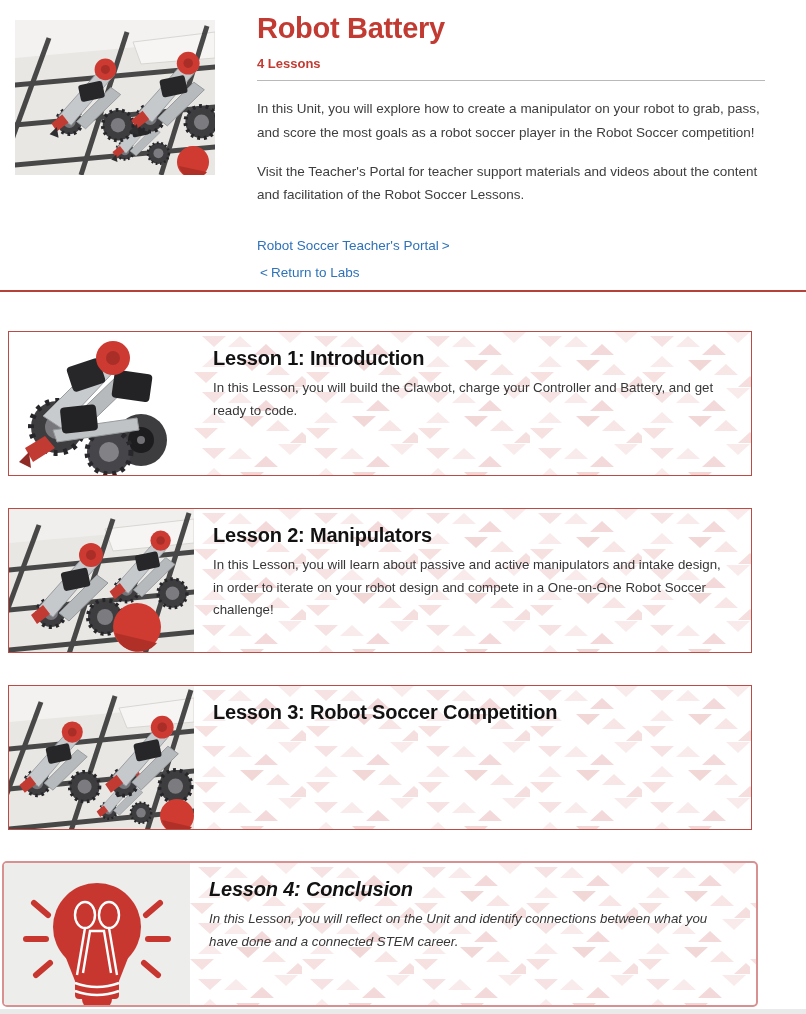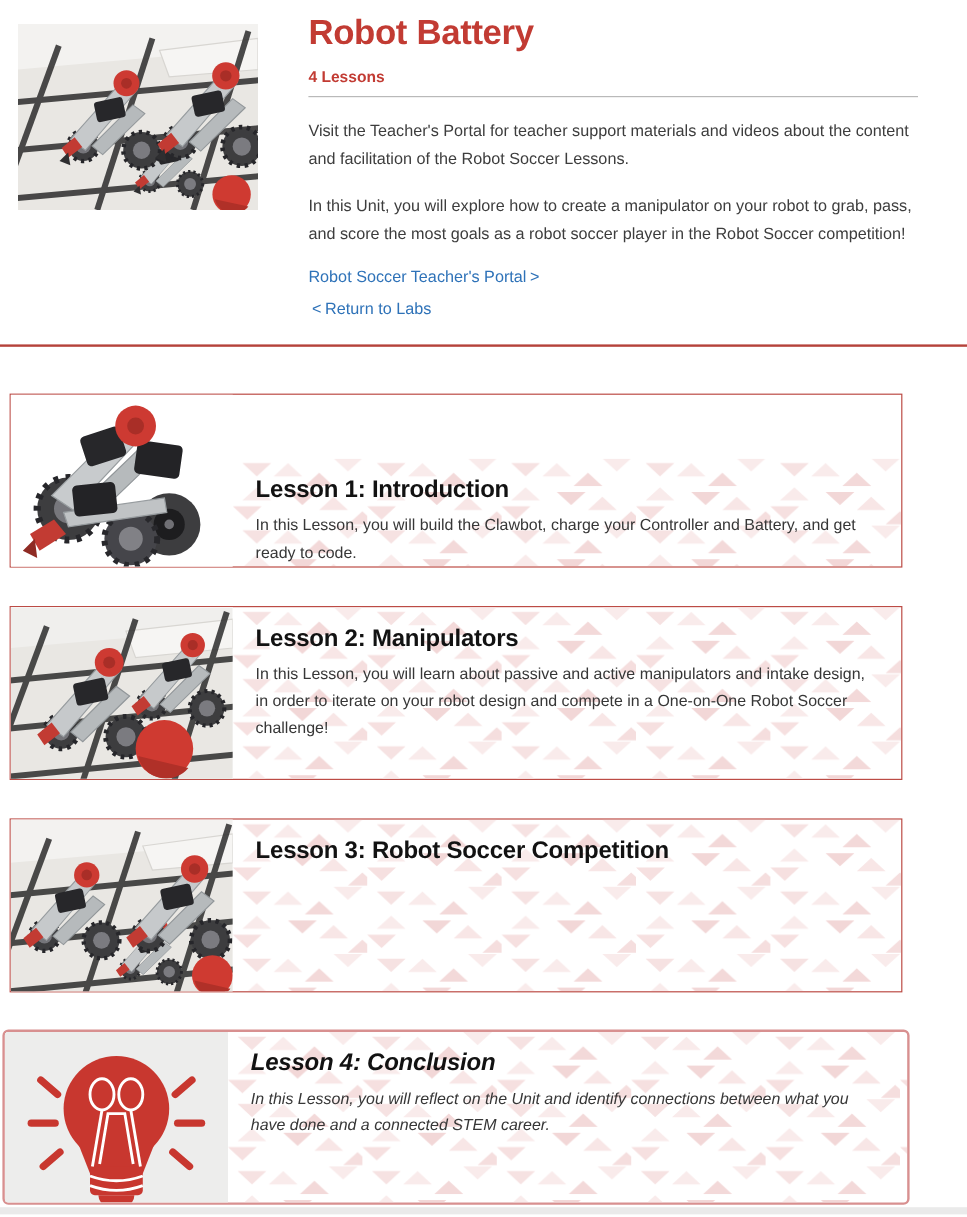--- a/index.html
+++ b/index.html
@@ -19,35 +19,35 @@
     width: 200px; height: 155px; overflow: hidden; background:#fff;
   }
   .head-text { width: 508px; }
   h1.page-title {
     font-size: 29px; font-weight: bold; color: #c23b33;
     letter-spacing: -0.3px; line-height: 1.15; padding-top: 2px;
   }
   .lesson-count { margin-top: 11px; font-size: 13px; font-weight: bold; color: #c23b33; }
   .head-divider { border: none; border-top: 1px solid #b9b9b9; margin-top: 9px; }
   .head-text p { margin-top: 16px; font-size: 13.5px; line-height: 1.72; color: #3d3d3d; }
-  .link-row { display: table; margin-top: 17px; font-size: 13.5px; color: #2e72b8; cursor: pointer; text-decoration: none; }
+  .link-row { display: table; margin-top: 32px; font-size: 13.5px; color: #2e72b8; cursor: pointer; text-decoration: none; }
   .link-row.second { margin-top: 12px; }
   .link-row .arr { display:inline-block; padding: 0 3px; }
 
   
   .red-divider { width: 806px; height: 0; border-top: 2px solid #b5423a; }
 
   
   main.lessons { padding-top: 0; }
   .card {
     display: flex; position: relative; background: #fff;
     margin: 32px 0 0 8px; width: 744px; height: 145px;
     border: 1px solid #bc4b45; text-decoration: none; color: inherit; cursor: pointer;
   }
-  .card.first { margin-top: 39px; align-items: flex-end; }
+  .card.first { margin-top: 39px; }
   .card.conclusion {
     margin: 31px 0 0 2px; width: 756px; height: 146px;
     border: 2px solid #d89090; border-radius: 5px; overflow: hidden; font-style: italic;
   }
   .card-img { flex: 0 0 185px; height: 100%; overflow: hidden; background:#fff; }
   .card.conclusion .card-img { flex-basis: 186px; background:#ededec; }
   .card-img svg { display:block; }
   .card-body { position: relative; flex: 1 1 auto; overflow: hidden; }
   .pattern-bg { position: absolute; inset: 0; width: 100%; height: 100%; }
   .card-text { position: relative; z-index: 1; padding: 15px 20px 0 19px; }
@@ -99,22 +99,22 @@
         <use href="#botH" transform="translate(120,28) scale(0.95)"></use>
         <circle cx="178" cy="142" r="16" fill="#cf3a31"></circle>
         <path d="M164 146 a16 16 0 0 0 28 6 Z" fill="#b03028"></path>
       </svg>
     </div>
 
     <div class="head-text">
       <h1 class="page-title">Robot Battery</h1>
       <div class="lesson-count">4 Lessons</div>
       <hr class="head-divider">
+      <p>In this Unit, you will explore how to create a manipulator on your robot to grab, pass, and score the most goals as a robot soccer player in the Robot Soccer competition!</p>
       <p>Visit the Teacher's Portal for teacher support materials and videos about the content and facilitation of the Robot Soccer Lessons.</p>
-      <p>In this Unit, you will explore how to create a manipulator on your robot to grab, pass, and score the most goals as a robot soccer player in the Robot Soccer competition!</p>
       <a class="link-row" href="#">
         <span>Robot Soccer Teacher's Portal</span>
         <span class="arr">&gt;</span>
       </a>
       <a class="link-row second" href="#">
         <span class="arr">&lt;</span>
         <span>Return to Labs</span>
       </a>
     </div>
   </header>

